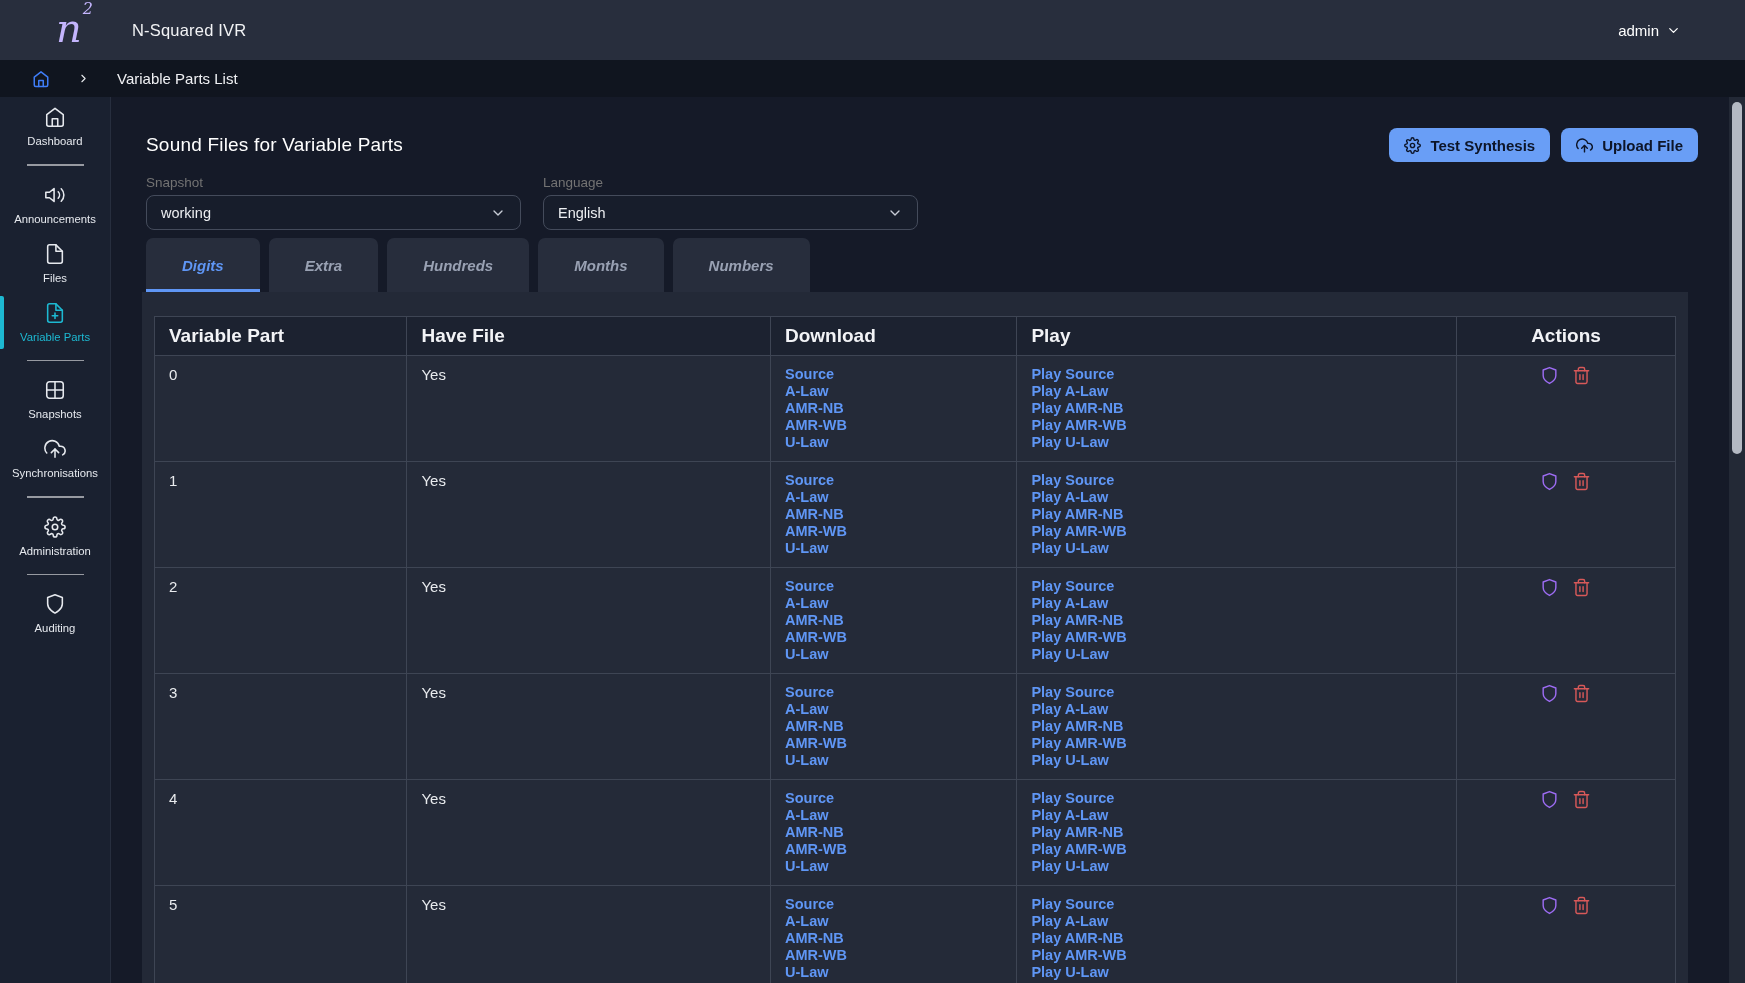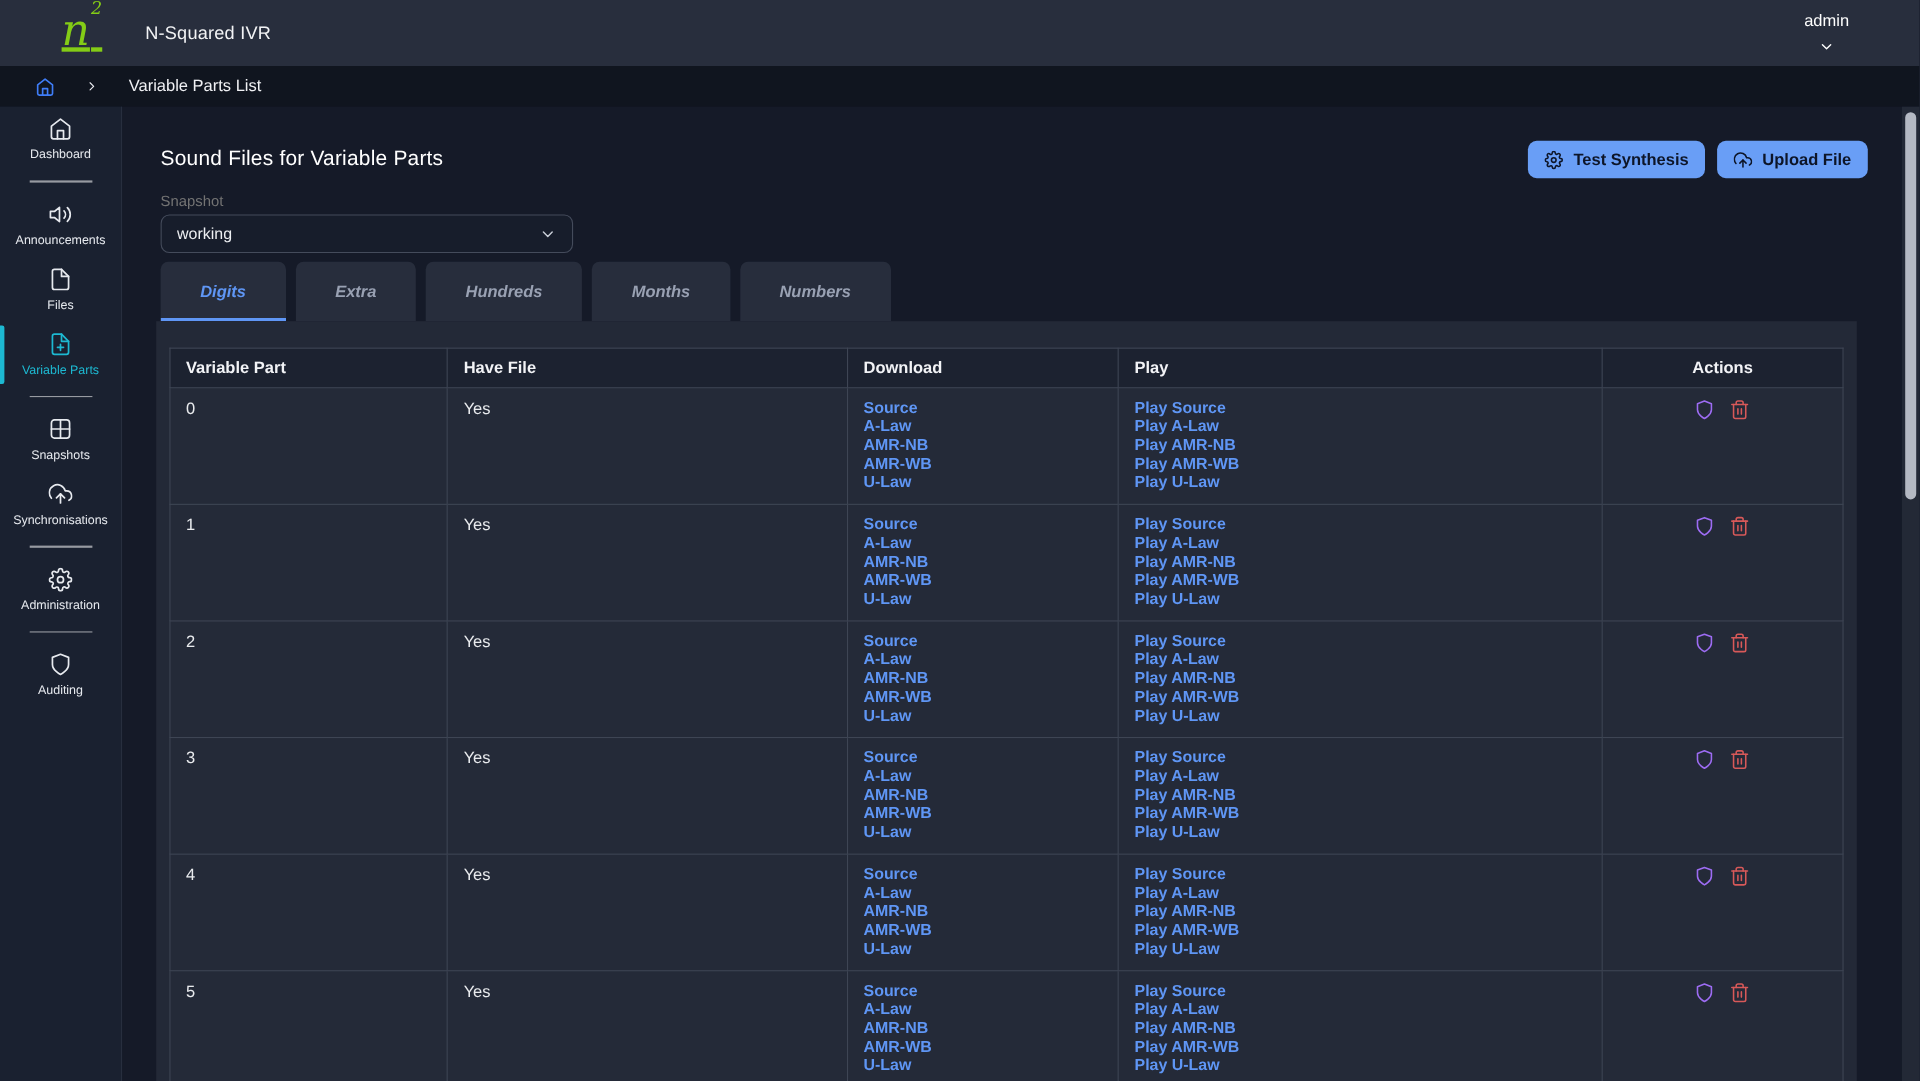--- a/index.html
+++ b/index.html
@@ -22,24 +22,24 @@
     --red:#d85959;
   }
   *{margin:0;padding:0;box-sizing:border-box;}
   html,body{width:1745px;height:983px;overflow:hidden;}
   body{font-family:"Liberation Sans","DejaVu Sans",sans-serif;background:var(--page-bg);color:var(--white);}
   .icn{display:inline-flex;align-items:center;justify-content:center;}
   .icn svg{width:100%;height:100%;}
 
   
   .app-header{height:60px;background:var(--header-bg);display:flex;align-items:center;}
-  .logo{margin-left:56px;font-family:"DejaVu Serif",serif;font-style:italic;font-size:40px;line-height:1;color:#84cc16;position:relative;top:-2px;text-decoration:underline;}
+  .logo{margin-left:56px;font-family:"DejaVu Serif",serif;font-style:italic;font-size:40px;line-height:1;color:#c4b5fd;position:relative;top:-2px;}
   .logo sup{font-size:16px;font-style:italic;position:relative;top:-14px;left:1px;}
   .app-title{margin-left:40px;font-size:16.5px;color:#f2f3f5;letter-spacing:.2px;}
-  .user-menu{margin-left:auto;margin-right:64px;display:flex;align-items:center;gap:7px;font-size:15px;color:#fff;cursor:pointer;flex-direction:column;}
+  .user-menu{margin-left:auto;margin-right:64px;display:flex;align-items:center;gap:7px;font-size:15px;color:#fff;cursor:pointer;}
   .user-menu .icn{width:15px;height:15px;color:#fff;}
 
   
   .breadcrumb{height:37px;background:var(--crumb-bg);display:flex;align-items:center;}
   .crumb-home{margin-left:32px;width:18px;height:18px;color:#3f7df7;cursor:pointer;}
   .crumb-sep{margin-left:27px;width:13px;height:13px;color:#e8eaee;}
   .crumb-page{margin-left:27px;font-size:15px;color:#f0f1f4;}
 
   
   .content{display:flex;height:886px;}
@@ -71,21 +71,21 @@
 
   
   .tabs{display:flex;gap:9px;margin:8px 0 0 35px;flex:none;}
   .tab{height:54px;padding:0 36px;background:var(--tab-bg);border-radius:7px 7px 0 0;display:flex;align-items:center;font-size:15px;font-weight:700;color:var(--tab-text);cursor:pointer;font-style:italic;}
   .tab.active{color:var(--blue);box-shadow:inset 0 -3px 0 0 var(--blue);}
 
   
   .panel{flex:1;min-height:0;overflow:hidden;background:var(--panel-bg);margin-left:31px;width:1546px;padding:24px 12px 12px;}
   table{width:100%;border-collapse:collapse;table-layout:fixed;}
   th,td{border:1px solid var(--border);}
-  th{background:var(--thead-bg);text-align:left;font-size:15px;font-weight:700;color:#f2f3f6;padding:8px 14px;height:36px;}
+  th{background:var(--thead-bg);text-align:left;font-size:19px;font-weight:700;color:#f2f3f6;padding:8px 14px;height:36px;}
   th.center{text-align:center;}
   td{background:var(--row-bg);vertical-align:top;padding:10px 14px;font-size:15px;color:#e9ebee;line-height:17px;}
   td.actions{text-align:center;}
   .tbl-link{display:block;color:var(--blue);font-size:14.5px;font-weight:700;text-decoration:none;line-height:17px;cursor:pointer;}
   .action-icn{display:inline-flex;width:19px;height:19px;cursor:pointer;}
   .action-icn svg{stroke-width:1.8;}
   .action-icn + .action-icn{margin-left:13px;}
   .action-icn.shield{color:var(--purple);}
   .action-icn.trash{color:var(--red);}
 
@@ -239,20 +239,31 @@
         <div class="filter-label">Snapshot</div>
         <div class="select">
           <span class="select-value">working</span>
           <span class="icn">
               <svg viewBox="0 0 24 24" fill="none" stroke="currentColor" stroke-width="2" stroke-linecap="round" stroke-linejoin="round">
                 <path d="m6 9 6 6 6-6"></path>
               </svg>
             </span>
         </div>
       </div>
+      <div>
+        <div class="filter-label">Language</div>
+        <div class="select">
+          <span class="select-value">English</span>
+          <span class="icn">
+              <svg viewBox="0 0 24 24" fill="none" stroke="currentColor" stroke-width="2" stroke-linecap="round" stroke-linejoin="round">
+                <path d="m6 9 6 6 6-6"></path>
+              </svg>
+            </span>
+        </div>
+      </div>
     </div>
 
     <div class="tabs">
         <div class="tab active">Digits</div>
         <div class="tab">Extra</div>
         <div class="tab">Hundreds</div>
         <div class="tab">Months</div>
         <div class="tab">Numbers</div>
       </div>
 

